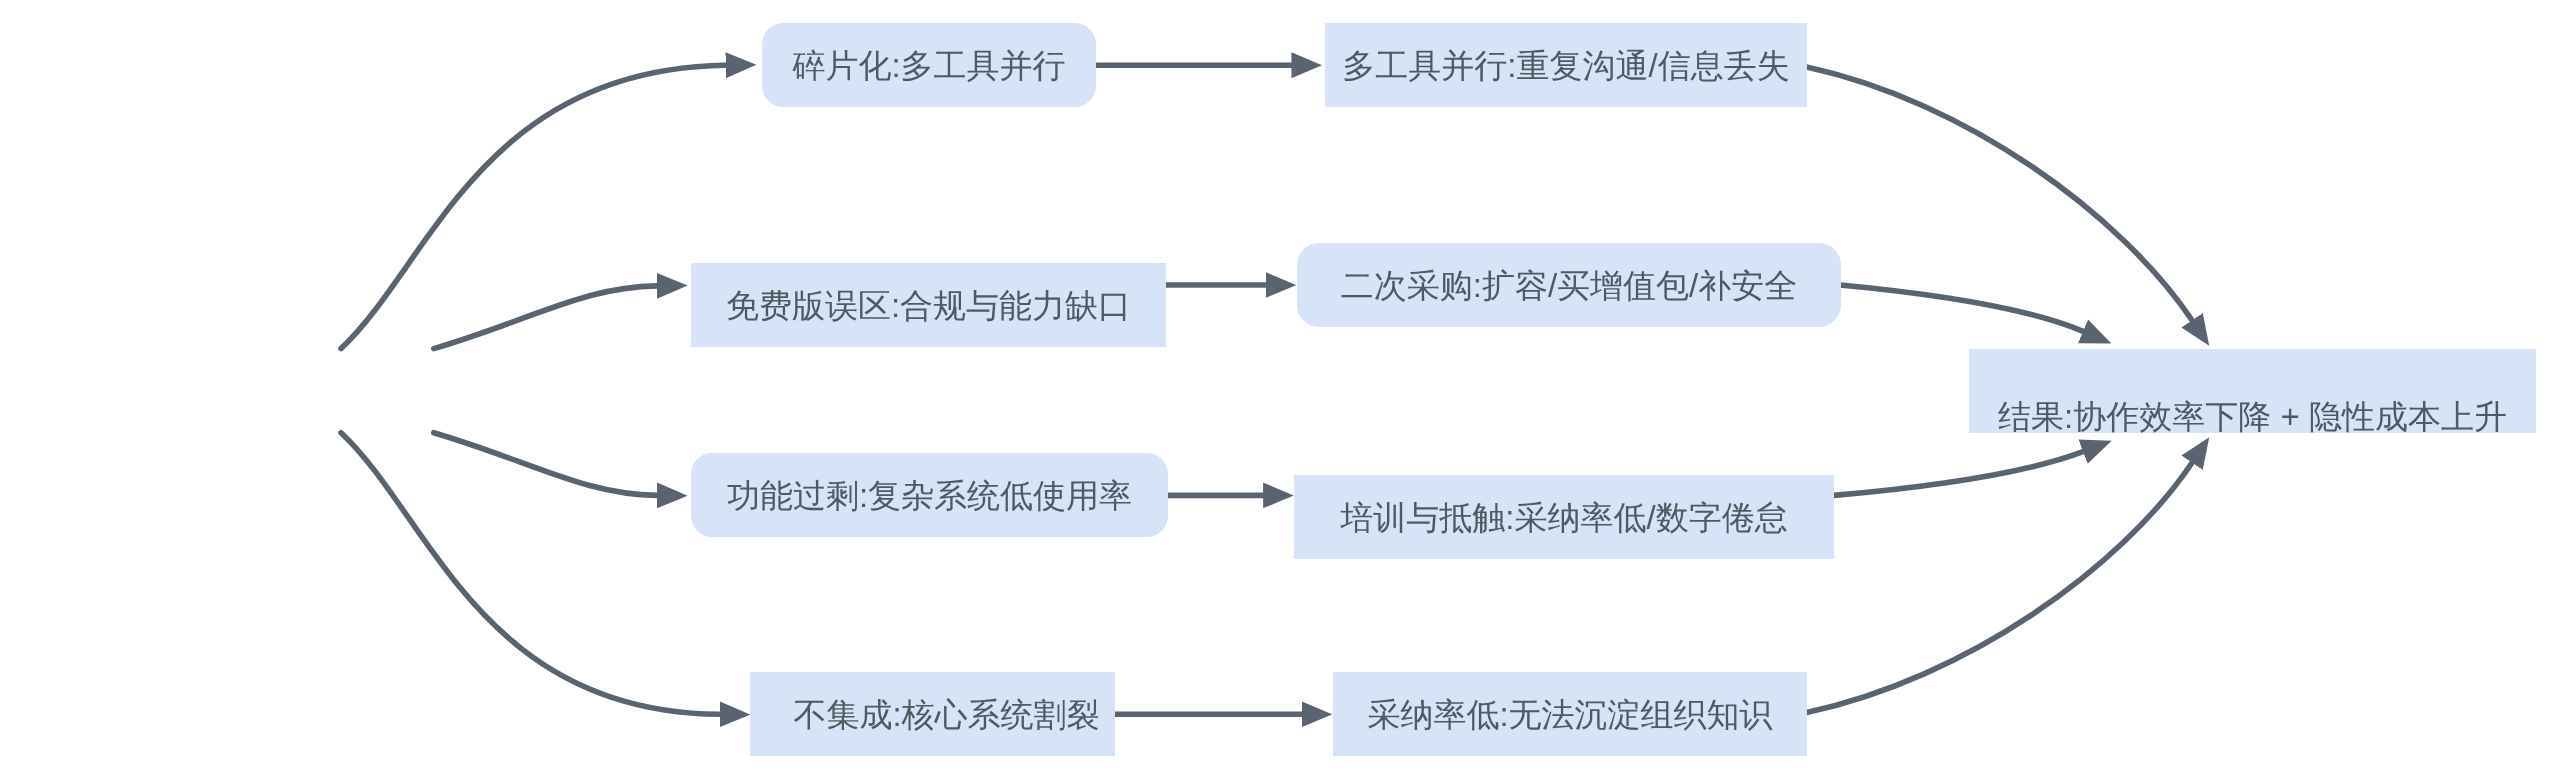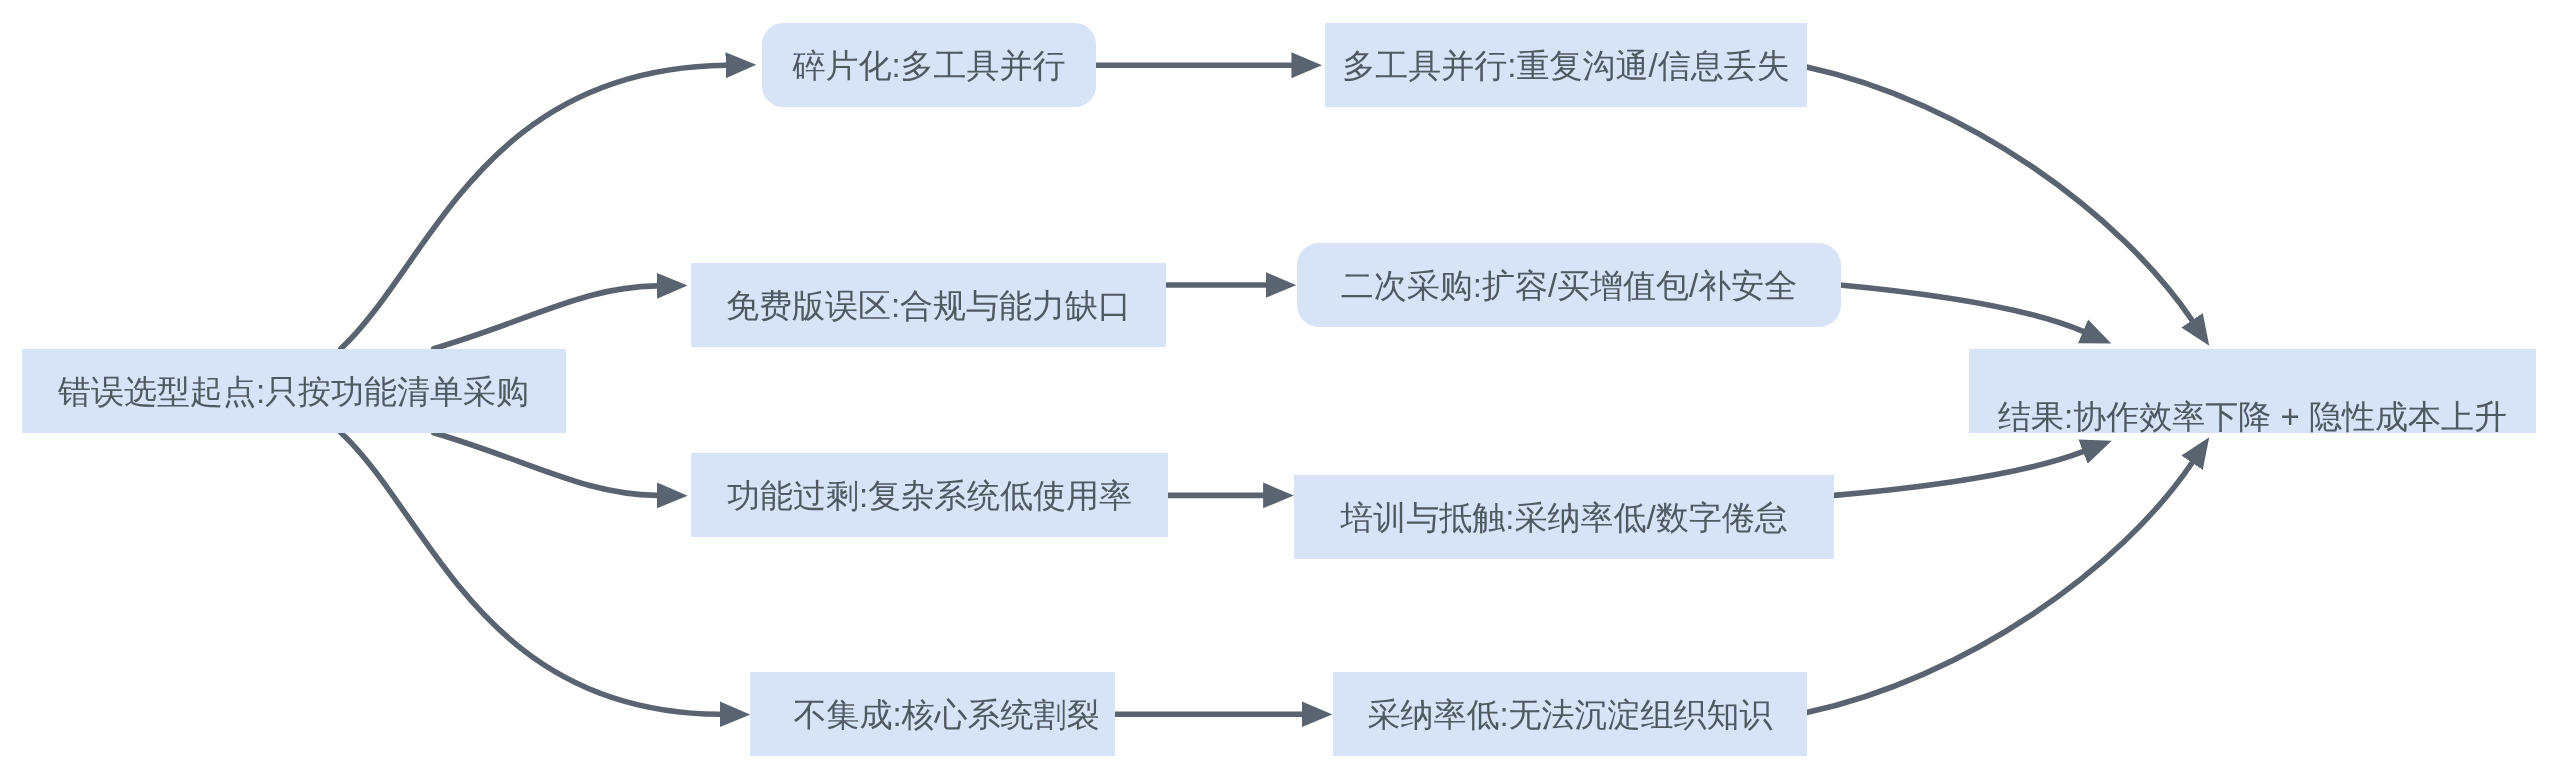--- a/index.html
+++ b/index.html
@@ -66,41 +66,38 @@
 
     <path class="edge" d="M 2104 78 C 2290 118, 2470 250, 2553 373" marker-end="url(#arrow)"></path>
 
     <path class="edge" d="M 2143 332 C 2250 342, 2360 358, 2426 386" marker-end="url(#arrow)"></path>
 
     <path class="edge" d="M 2136 577 C 2250 567, 2360 551, 2426 526" marker-end="url(#arrow)"></path>
 
     <path class="edge" d="M 2104 830 C 2290 790, 2470 662, 2553 539" marker-end="url(#arrow)"></path>
   </svg>
 
-  <div class="node" style="left:21.5px;  top:349px; width:544px;">
-    <span>错误选型起点:只按功能清单采购</span>
-  </div>
 
   <div class="node" style="left:762px; top:23px;  width:334px;border-radius:21px;">
     <span>碎片化:多工具并行</span>
   </div>
 
   <div class="node" style="left:1325px; top:23px; width:482px;">
     <span>多工具并行:重复沟通/信息丢失</span>
   </div>
 
   <div class="node" style="left:691px; top:243px; width:475px;margin-top:20px;">
     <span>免费版误区:合规与能力缺口</span>
   </div>
 
   <div class="node" style="left:1297px; top:243px; width:544px;border-radius:22px;">
     <span>二次采购:扩容/买增值包/补安全</span>
   </div>
 
-  <div class="node" style="left:691px; top:453px; width:477px;">
+  <div class="node" style="left:691px; top:453px; width:477px;border-radius:21px;">
     <span>功能过剩:复杂系统低使用率</span>
   </div>
 
   <div class="node" style="left:1294px; top:475px; width:540px;">
     <span>培训与抵触:采纳率低/数字倦怠</span>
   </div>
 
   <div class="node" style="left:750px; top:672px; width:365px;padding-left:28px;">
     <span>不集成:核心系统割裂</span>
   </div>

